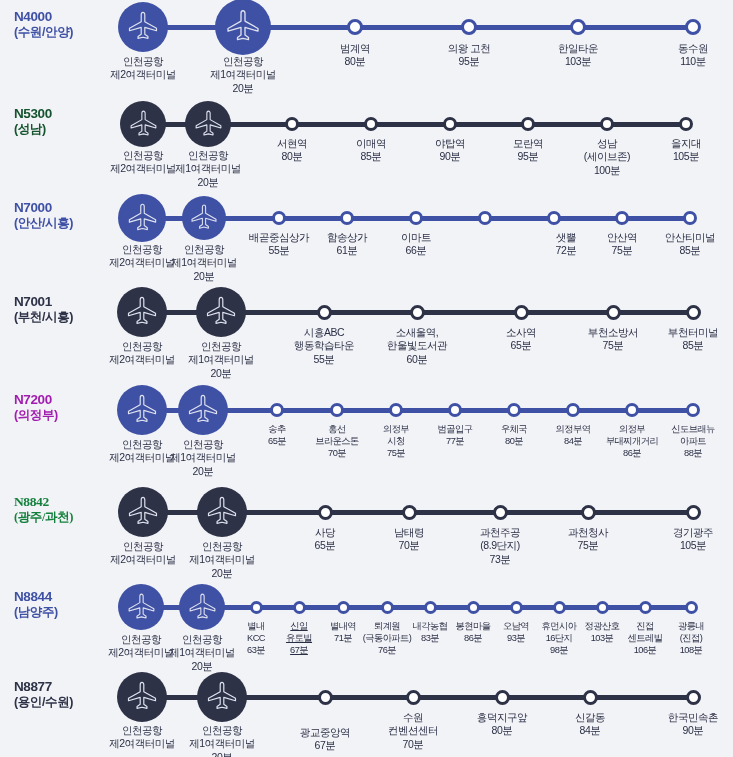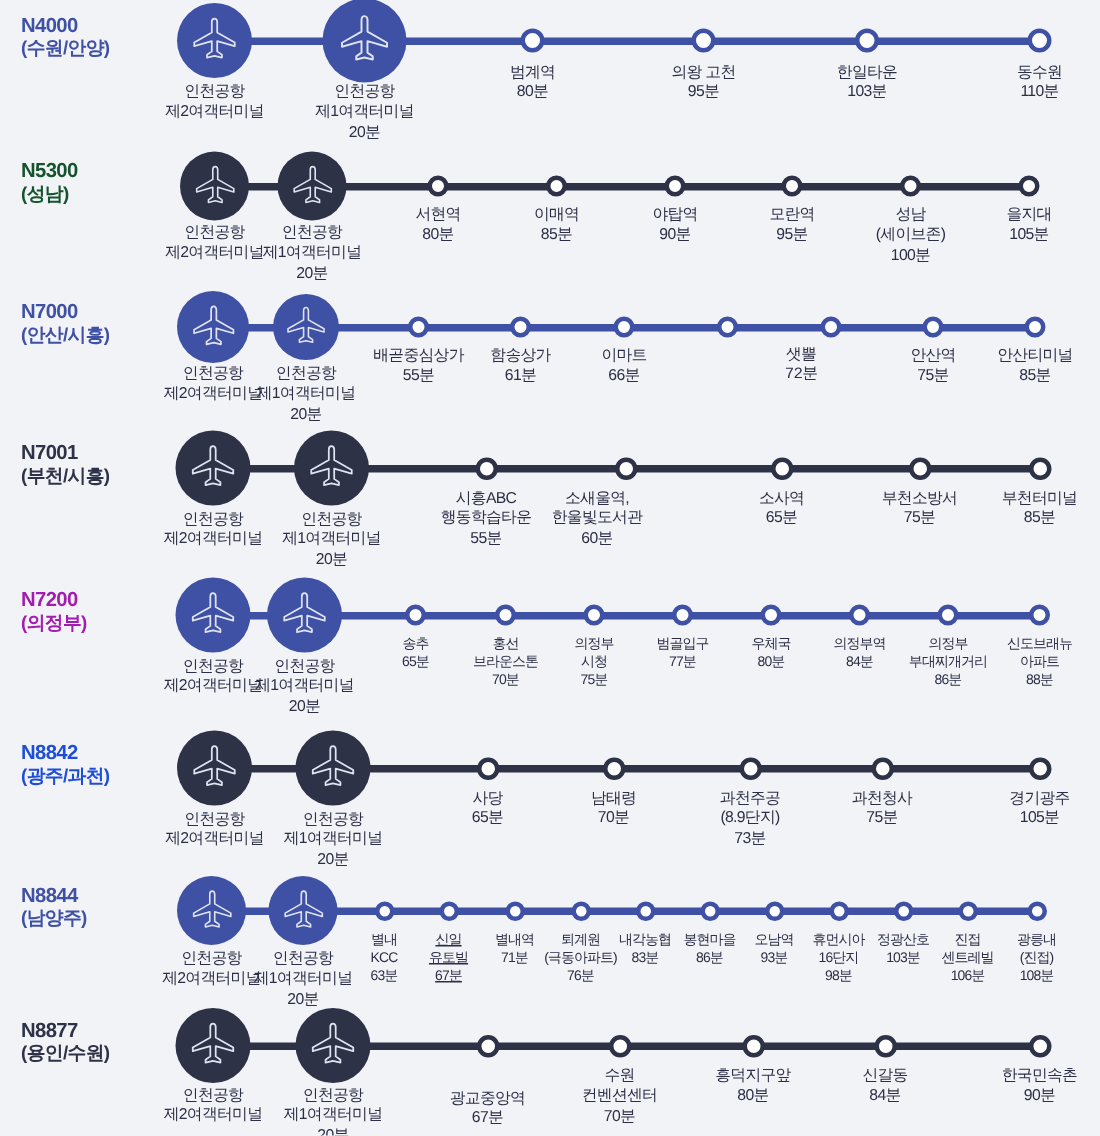--- a/index.html
+++ b/index.html
@@ -167,21 +167,21 @@
       </div>
       <div class="node-caption airport-caption" style="left:204px;top:53px;width:110px;">인천공항<br>제1여객터미널<br>20분</div>
       <div class="stop-node" style="left:272px;top:21px;width:14px;height:14px;border:3px solid #3f51a5;"></div>
       <div class="node-caption" style="left:279px;top:41px;width:96px;">배곧중심상가<br>55분</div>
       <div class="stop-node" style="left:340px;top:21px;width:14px;height:14px;border:3px solid #3f51a5;"></div>
       <div class="node-caption" style="left:347px;top:41px;width:96px;">함송상가<br>61분</div>
       <div class="stop-node" style="left:409px;top:21px;width:14px;height:14px;border:3px solid #3f51a5;"></div>
       <div class="node-caption" style="left:416px;top:41px;width:96px;">이마트<br>66분</div>
       <div class="stop-node" style="left:478px;top:21px;width:14px;height:14px;border:3px solid #3f51a5;"></div>
       <div class="stop-node" style="left:547px;top:21px;width:14px;height:14px;border:3px solid #3f51a5;"></div>
-      <div class="node-caption" style="left:534px;top:41px;width:96px;font-family:Liberation Mono, monospace;">샛뿔<br>72분</div>
+      <div class="node-caption" style="left:566px;top:41px;width:96px;">샛뿔<br>72분</div>
       <div class="stop-node" style="left:615px;top:21px;width:14px;height:14px;border:3px solid #3f51a5;"></div>
       <div class="node-caption" style="left:622px;top:41px;width:96px;">안산역<br>75분</div>
       <div class="stop-node" style="left:683px;top:21px;width:14px;height:14px;border:3px solid #3f51a5;"></div>
       <div class="node-caption" style="left:690px;top:41px;width:96px;">안산티미널<br>85분</div>
     </div>
     <div class="route-row" style="top:285px;height:97px;">
       <div class="route-label" style="top:9px;color:#2e3247;"><span>N7001</span><span class="rl-sub">(부천/시흥)</span></div>
       <div class="line-track" style="left:142px;width:551px;top:24.5px;background:#2e3247;"></div>
       <div class="airport-node" style="left:117px;top:2px;width:50px;height:50px;background:#2e3247;">
         <span>
@@ -195,21 +195,21 @@
         <span>
           <svg width="36" height="36" viewBox="0 0 64 64" aria-hidden="true">
             <path d="M32 6c-2 0-3.2 1.8-3.2 4.2v12.3L8 34.4v4.3l20.8-6v12.2l-5.6 4v3.4L32 50.2l8.8 2.1v-3.4l-5.6-4V32.7l20.8 6v-4.3L35.2 22.5V10.2C35.2 7.8 34 6 32 6z" fill="none" stroke="#dfe2ef" stroke-width="2.1" stroke-linejoin="round"></path>
           </svg>
         </span>
       </div>
       <div class="node-caption airport-caption" style="left:221px;top:55px;width:110px;">인천공항<br>제1여객터미널<br>20분</div>
       <div class="stop-node" style="left:316.5px;top:19.5px;width:15px;height:15px;border:3.2px solid #2e3247;"></div>
       <div class="node-caption" style="left:324px;top:41px;width:96px;">시흥ABC<br>행동학습타운<br>55분</div>
       <div class="stop-node" style="left:409.5px;top:19.5px;width:15px;height:15px;border:3.2px solid #2e3247;"></div>
-      <div class="node-caption" style="left:398px;top:41px;width:96px;">소새울역,<br>한울빛도서관<br>60분</div>
+      <div class="node-caption" style="left:417px;top:41px;width:96px;">소새울역,<br>한울빛도서관<br>60분</div>
       <div class="stop-node" style="left:513.5px;top:19.5px;width:15px;height:15px;border:3.2px solid #2e3247;"></div>
       <div class="node-caption" style="left:521px;top:41px;width:96px;">소사역<br>65분</div>
       <div class="stop-node" style="left:605.5px;top:19.5px;width:15px;height:15px;border:3.2px solid #2e3247;"></div>
       <div class="node-caption" style="left:613px;top:41px;width:96px;">부천소방서<br>75분</div>
       <div class="stop-node" style="left:685.5px;top:19.5px;width:15px;height:15px;border:3.2px solid #2e3247;"></div>
       <div class="node-caption" style="left:693px;top:41px;width:96px;">부천터미널<br>85분</div>
     </div>
     <div class="route-row" style="top:382px;height:105px;">
       <div class="route-label" style="top:10px;color:#a21caf;"><span>N7200</span><span class="rl-sub">(의정부)</span></div>
       <div class="line-track" style="left:142px;width:551px;top:25.5px;background:#3f51a5;"></div>
@@ -240,21 +240,21 @@
       <div class="stop-node" style="left:507px;top:21px;width:14px;height:14px;border:3px solid #3f51a5;"></div>
       <div class="node-caption tight" style="left:514px;top:42px;width:62px;">우체국<br>80분</div>
       <div class="stop-node" style="left:566px;top:21px;width:14px;height:14px;border:3px solid #3f51a5;"></div>
       <div class="node-caption tight" style="left:573px;top:42px;width:62px;">의정부역<br>84분</div>
       <div class="stop-node" style="left:625px;top:21px;width:14px;height:14px;border:3px solid #3f51a5;"></div>
       <div class="node-caption tight" style="left:632px;top:42px;width:62px;">의정부<br>부대찌개거리<br>86분</div>
       <div class="stop-node" style="left:686px;top:21px;width:14px;height:14px;border:3px solid #3f51a5;"></div>
       <div class="node-caption tight" style="left:693px;top:42px;width:62px;">신도브래뉴<br>아파트<br>88분</div>
     </div>
     <div class="route-row" style="top:487px;height:96px;">
-      <div class="route-label" style="top:7px;color:#1d4ed8;"><span>N8842</span><span class="rl-sub">(광주/과천)</span></div>
+      <div class="route-label" style="top:7px;color:#15803d;font-family:Liberation Serif, serif;"><span>N8842</span><span class="rl-sub">(광주/과천)</span></div>
       <div class="line-track" style="left:143px;width:550px;top:22.5px;background:#2e3247;"></div>
       <div class="airport-node" style="left:118px;top:0px;width:50px;height:50px;background:#2e3247;">
         <span>
           <svg width="36" height="36" viewBox="0 0 64 64" aria-hidden="true">
             <path d="M32 6c-2 0-3.2 1.8-3.2 4.2v12.3L8 34.4v4.3l20.8-6v12.2l-5.6 4v3.4L32 50.2l8.8 2.1v-3.4l-5.6-4V32.7l20.8 6v-4.3L35.2 22.5V10.2C35.2 7.8 34 6 32 6z" fill="none" stroke="#dfe2ef" stroke-width="2.1" stroke-linejoin="round"></path>
           </svg>
         </span>
       </div>
       <div class="node-caption airport-caption" style="left:143px;top:53px;width:110px;">인천공항<br>제2여객터미널</div>
       <div class="airport-node" style="left:197px;top:0px;width:50px;height:50px;background:#2e3247;">

